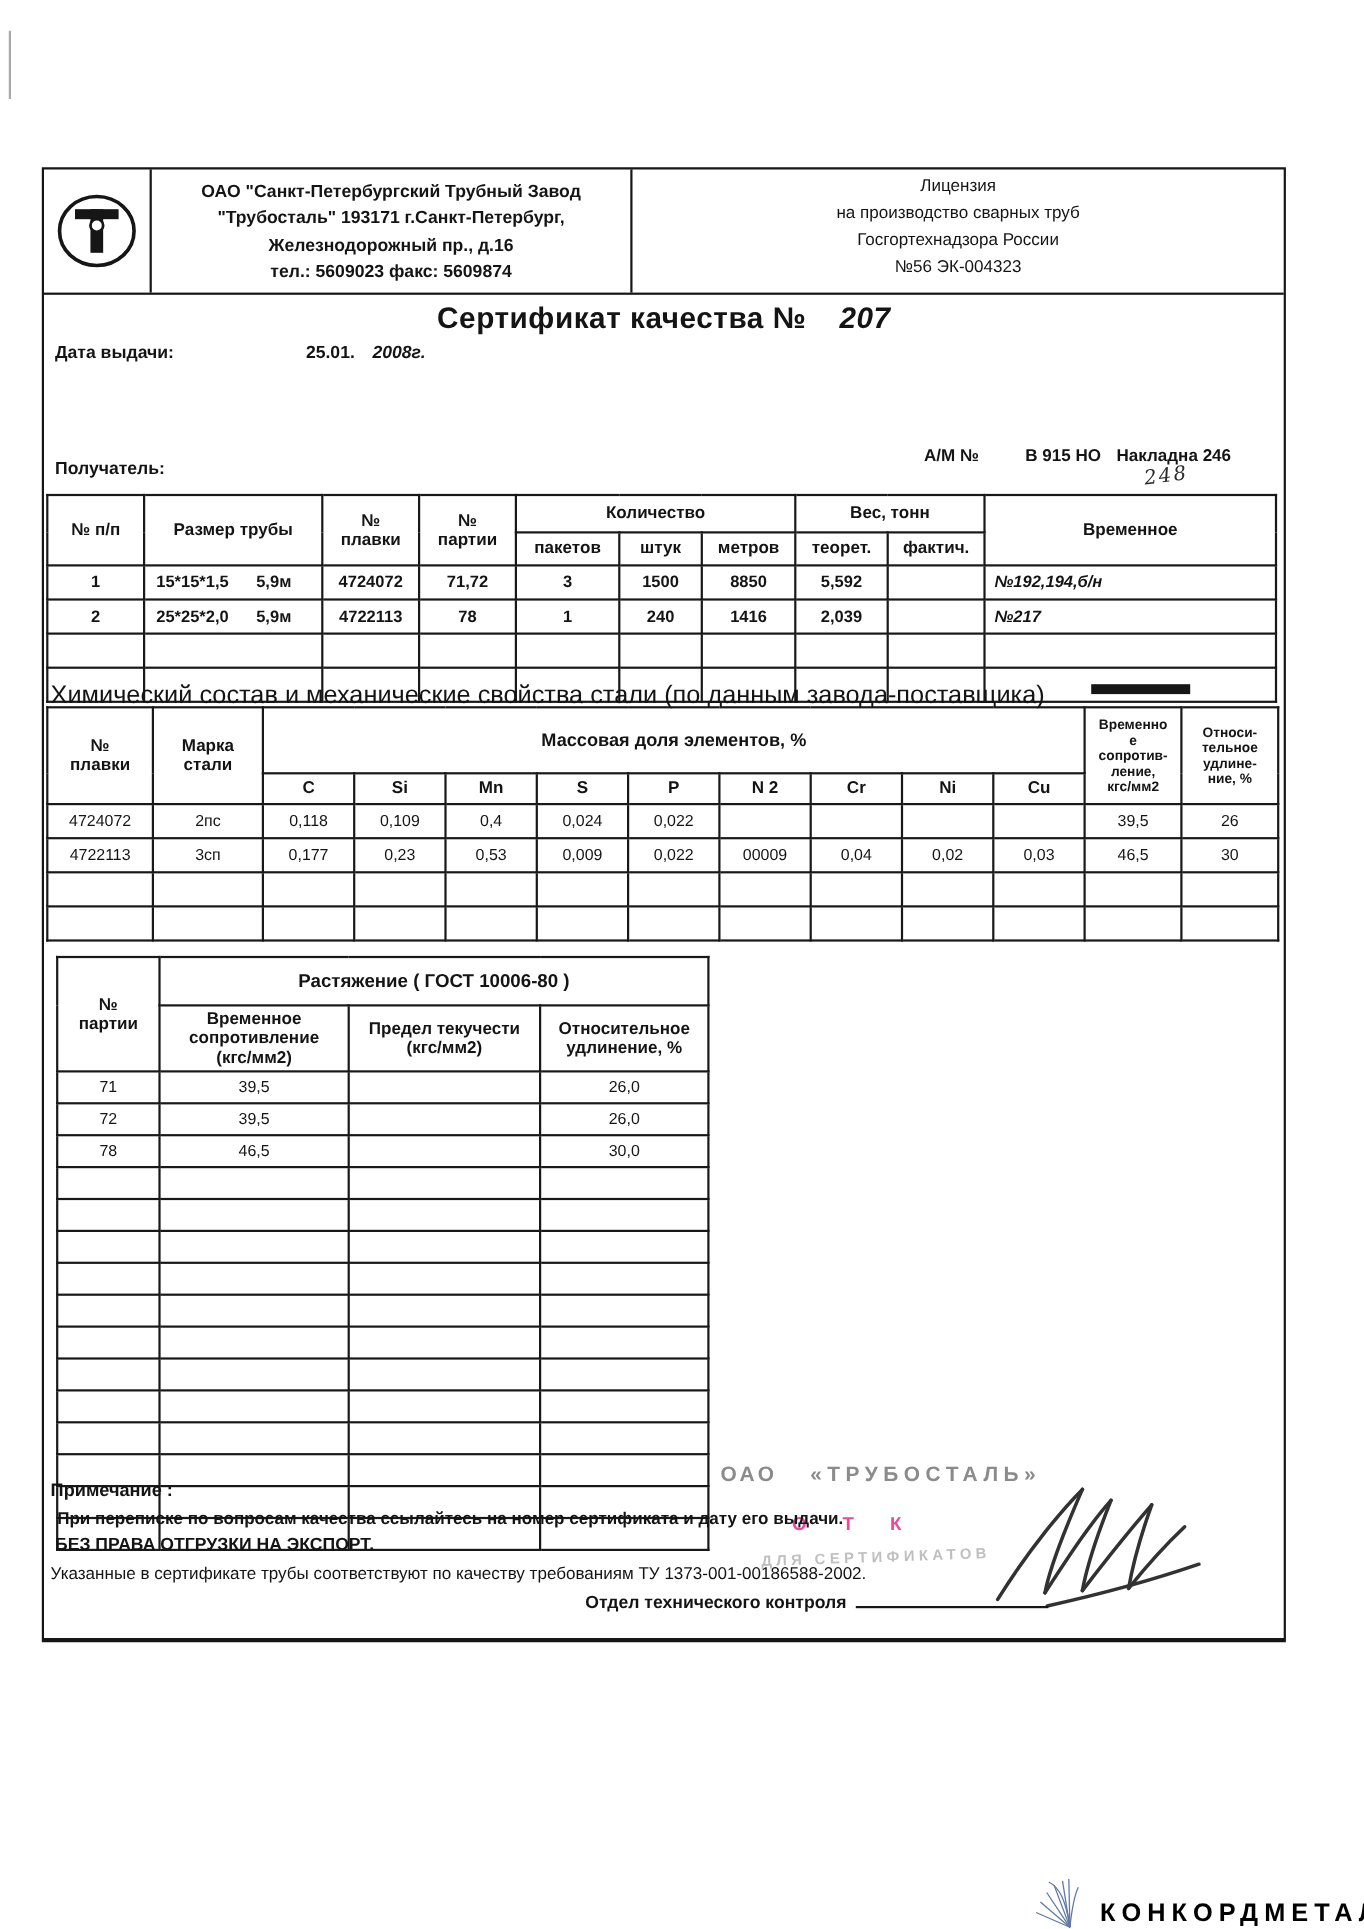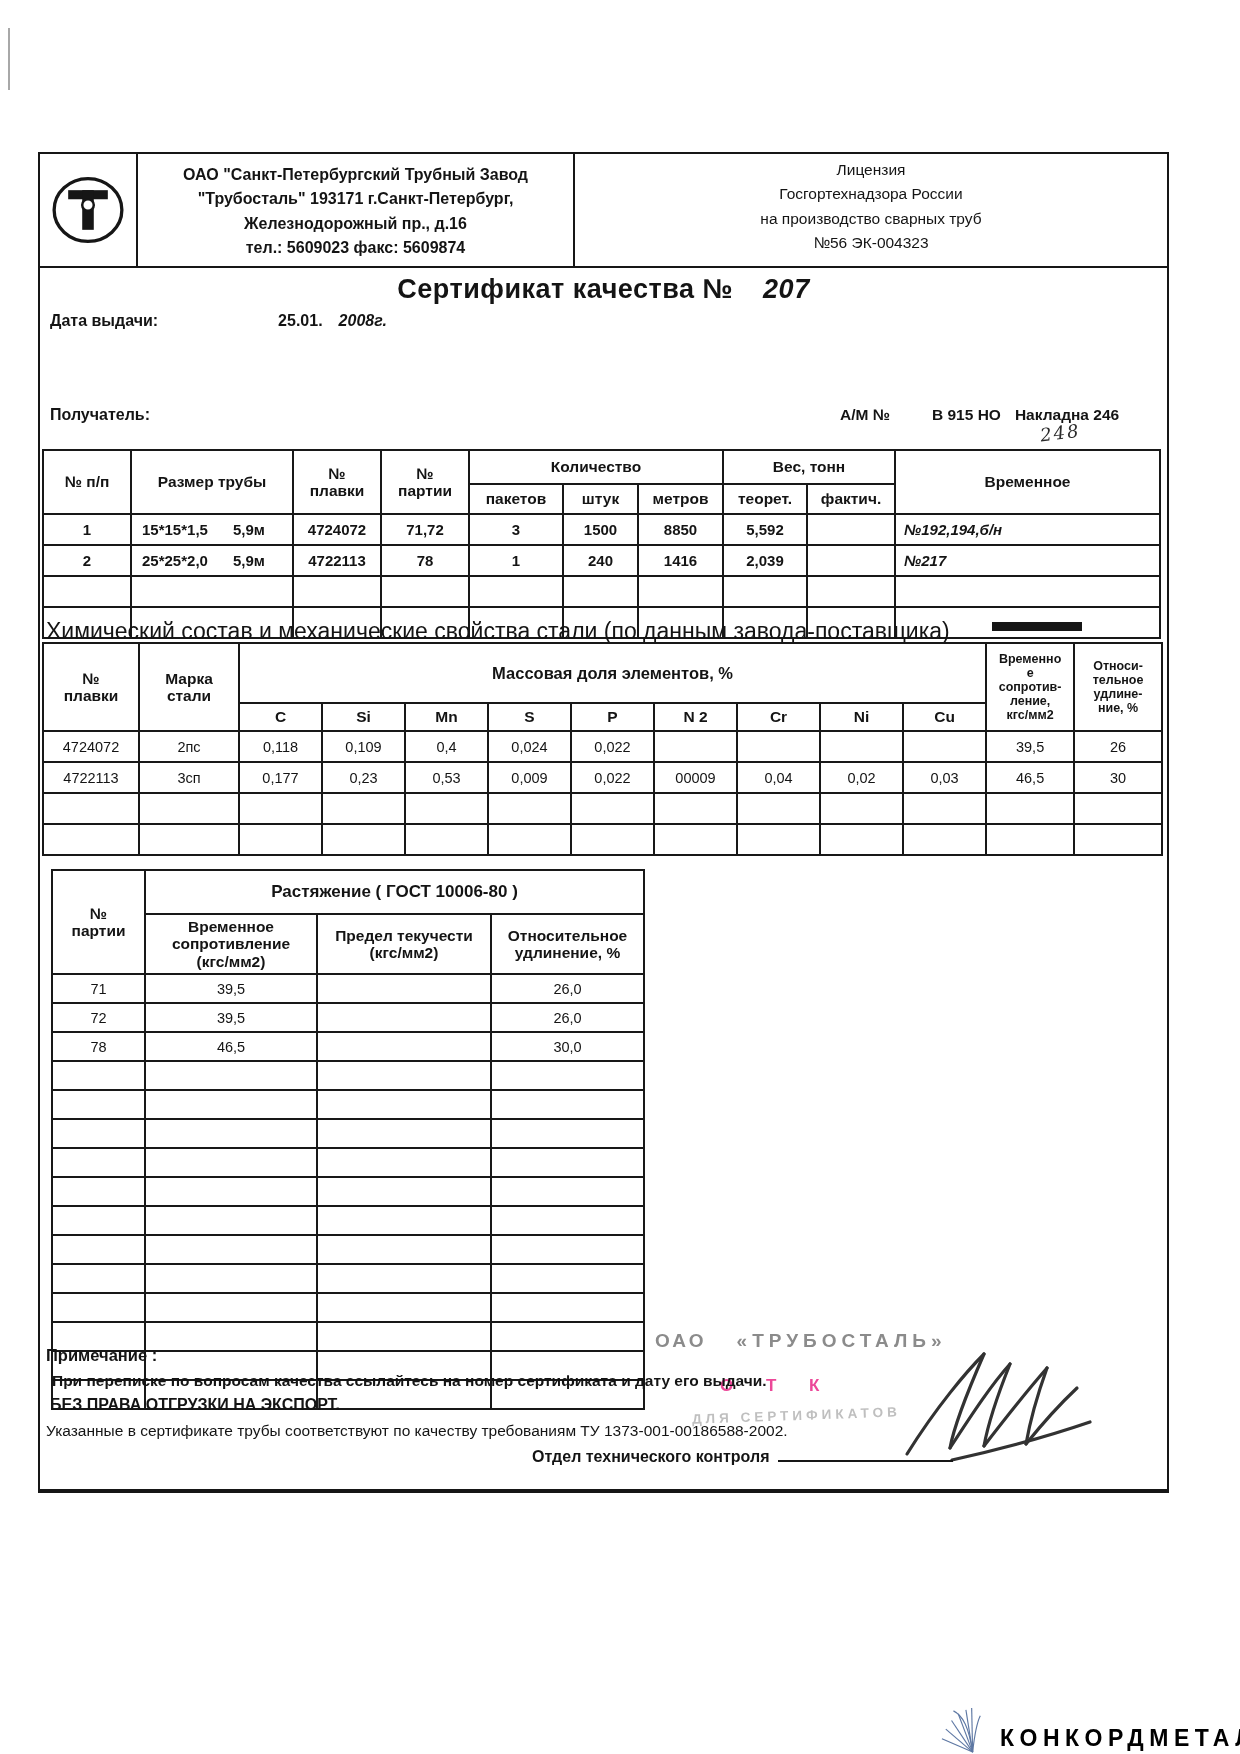--- a/index.html
+++ b/index.html
@@ -20,21 +20,21 @@
 
   .title-row{position:absolute;top:120px;left:0;width:100%;text-align:center;
              font-size:27px;font-weight:bold;letter-spacing:.5px;}
   .title-num{font-style:italic;margin-left:30px;}
 
   .meta{position:absolute;font-weight:bold;font-size:16px;white-space:nowrap;}
   .m-date{left:10px;top:158px;}
   .m-date .v{margin-left:120px;}
   .m-date .y{margin-left:16px;font-style:italic;}
   .m-prod{left:10px;top:186px;}
-  .m-recv{left:10px;top:252px;text-align:right;}
+  .m-recv{left:10px;top:264px;text-align:right;}
   .m-am{left:800px;top:252px;font-size:15.5px;}
   .m-am .v{margin-left:42px;text-align:right;}
   .m-am .inv{margin-left:14px;}
   .hw-248{position:absolute;left:1000px;top:268px;font-family:"DejaVu Serif",serif;
           font-style:italic;font-size:18px;color:#2b2b2b;transform:rotate(-7deg);letter-spacing:2px;}
 
   table{border-collapse:collapse;table-layout:fixed;}
   th,td{border:2px solid #181818;text-align:center;vertical-align:middle;overflow:hidden;}
   th{font-weight:bold;font-size:15.5px;padding:1px 2px;}
   .pre{white-space:pre-line;line-height:1.12;}
@@ -99,22 +99,22 @@
         </svg>
       </div>
       <div class="company-cell">
         <div>ОАО "Санкт-Петербургский Трубный Завод</div>
         <div>"Трубосталь"  193171  г.Санкт-Петербург,</div>
         <div>Железнодорожный пр., д.16</div>
         <div>тел.: 5609023    факс: 5609874</div>
       </div>
       <div class="license-cell">
         <div>Лицензия</div>
+        <div>на производство сварных труб</div>
         <div>Госгортехнадзора России</div>
-        <div>на производство сварных труб</div>
         <div>№56    ЭК-004323</div>
       </div>
     </div>
 
     <div class="title-row">
       <span>Сертификат качества №</span><span class="title-num">207</span>
     </div>
 
     <div class="meta m-date">
       <span>Дата выдачи:</span><span class="v">25.01.</span><span class="y">2008г.</span>

